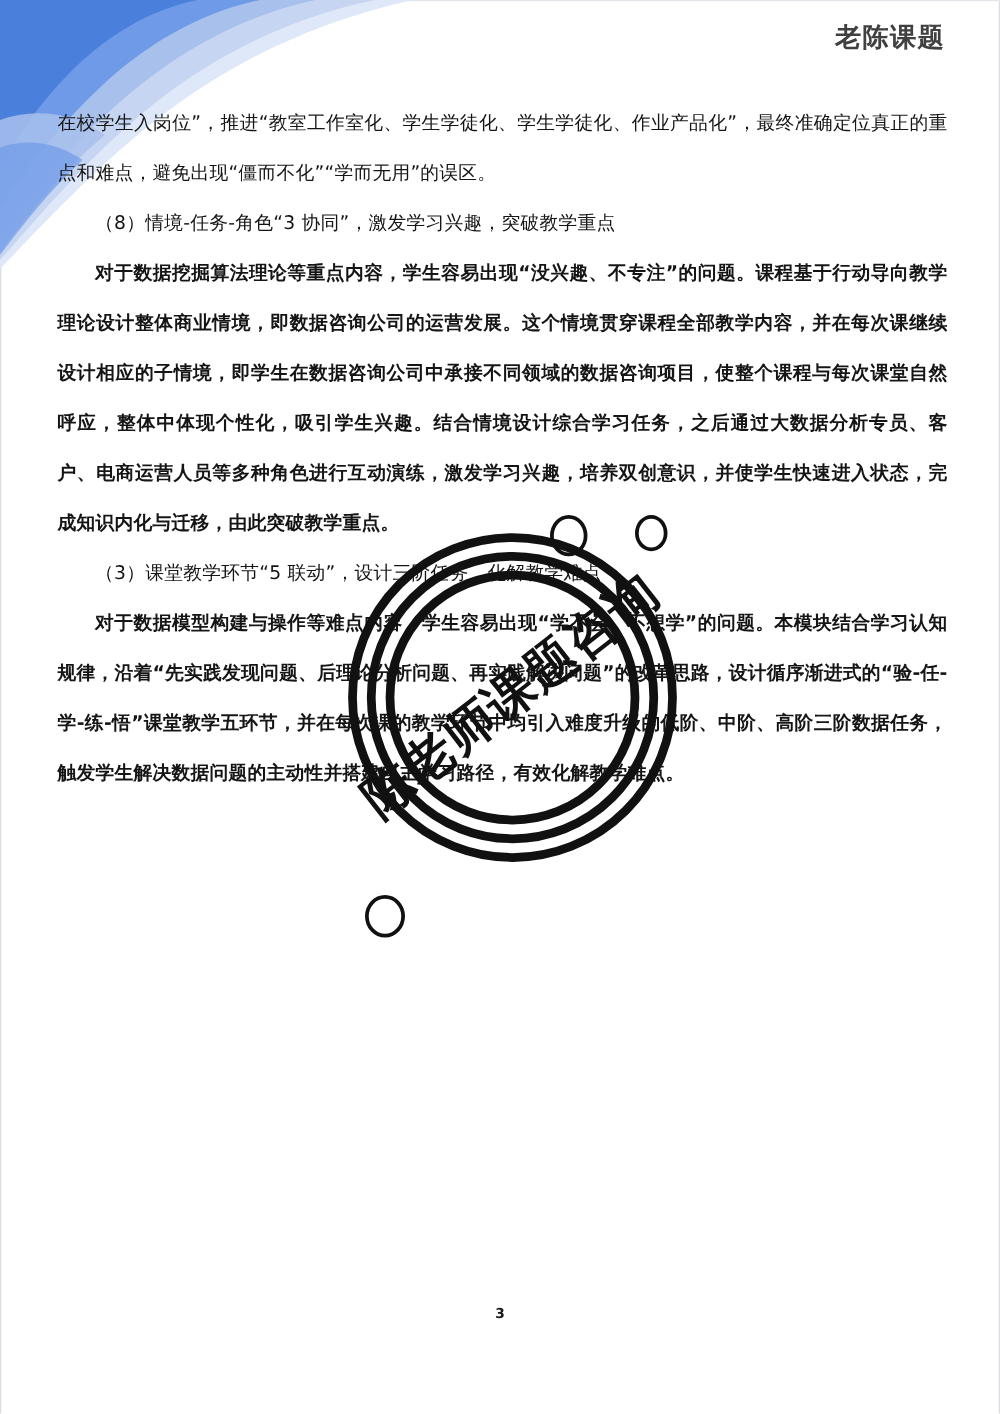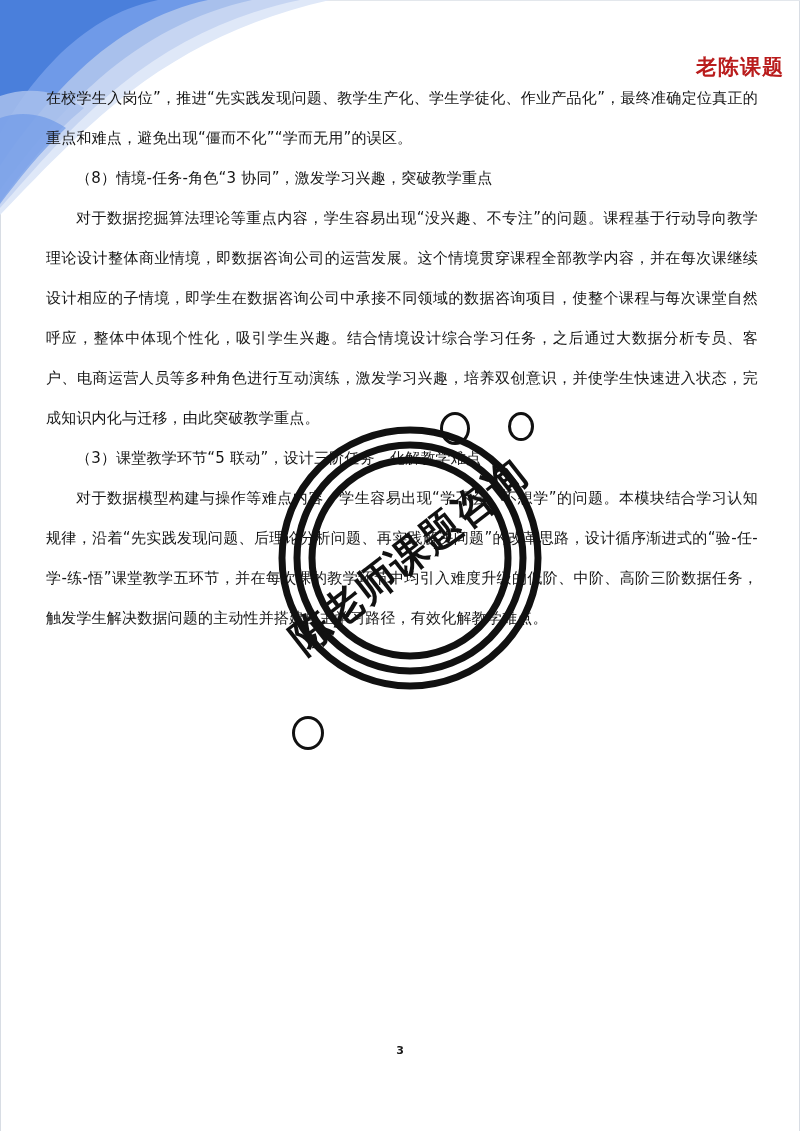--- a/index.html
+++ b/index.html
@@ -55,48 +55,47 @@
   
   .header {
     position: absolute;
     top: 0;
     left: 0;
     right: 0;
     height: 72px;
   }
   .brand-title {
     position: absolute;
-    right: 16px;
+    right: 44px;
     top: 16px;
     font-size: 21px;
     font-weight: 700;
     letter-spacing: 1px;
-    color: #b91c1c;
+    color: #404040;
     font-family: "DejaVu Sans", "Liberation Sans", sans-serif;
-    margin-top: 37px;
   }
 
   
   .doc-body {
     position: absolute;
     left: 46px;
     top: 78px;
     width: 712px;
   }
   p.para {
     margin: 0 0 0 0;
     font-size: 15px;
     line-height: 40px;
     color: #151515;
     text-align: justify;
     text-justify: inter-ideograph;
     letter-spacing: 0.2px;
     font-family: "DejaVu Sans", "Liberation Sans", sans-serif;
   }
-  p.indent  { text-indent: 2em; }
+  p.indent  { text-indent: 2em; font-weight: bold; }
   p.heading { text-indent: 2em; }
 
   
   .page-number {
     position: absolute;
     left: 0;
     right: 0;
     top: 1044px;
     text-align: center;
     font-size: 11px;
@@ -152,21 +151,21 @@
       <path d="M0,96 C28,86 58,90 84,108 C50,136 22,172 0,202 Z" fill="#a8c0ec" opacity="0.85"></path>
       <path d="M0,118 C22,110 46,114 66,128 C40,152 18,180 0,204 Z" fill="#6f9ae8" opacity="0.7"></path>
     </svg>
   </div>
 
   <div class="header">
     <div class="brand-title">老陈课题</div>
   </div>
 
   <div class="doc-body">
-    <p class="para plain">在校学生入岗位”，推进“先实践发现问题、教学生产化、学生学徒化、作业产品化”，最终准确定位真正的重点和难点，避免出现“僵而不化”“学而无用”的误区。</p>
+    <p class="para plain">在校学生入岗位”，推进“教室工作室化、学生学徒化、学生学徒化、作业产品化”，最终准确定位真正的重点和难点，避免出现“僵而不化”“学而无用”的误区。</p>
 
     <p class="para heading">（8）情境-任务-角色“3 协同”，激发学习兴趣，突破教学重点</p>
 
     <p class="para indent">对于数据挖掘算法理论等重点内容，学生容易出现“没兴趣、不专注”的问题。课程基于行动导向教学理论设计整体商业情境，即数据咨询公司的运营发展。这个情境贯穿课程全部教学内容，并在每次课继续设计相应的子情境，即学生在数据咨询公司中承接不同领域的数据咨询项目，使整个课程与每次课堂自然呼应，整体中体现个性化，吸引学生兴趣。结合情境设计综合学习任务，之后通过大数据分析专员、客户、电商运营人员等多种角色进行互动演练，激发学习兴趣，培养双创意识，并使学生快速进入状态，完成知识内化与迁移，由此突破教学重点。</p>
 
     <p class="para heading">（3）课堂教学环节“5 联动”，设计三阶任务，化解教学难点</p>
 
     <p class="para indent">对于数据模型构建与操作等难点内容，学生容易出现“学不会、不想学”的问题。本模块结合学习认知规律，沿着“先实践发现问题、后理论分析问题、再实践解决问题”的改革思路，设计循序渐进式的“验-任-学-练-悟”课堂教学五环节，并在每次课的教学环节中均引入难度升级的低阶、中阶、高阶三阶数据任务，触发学生解决数据问题的主动性并搭建自主学习路径，有效化解教学难点。</p>
   </div>
 

